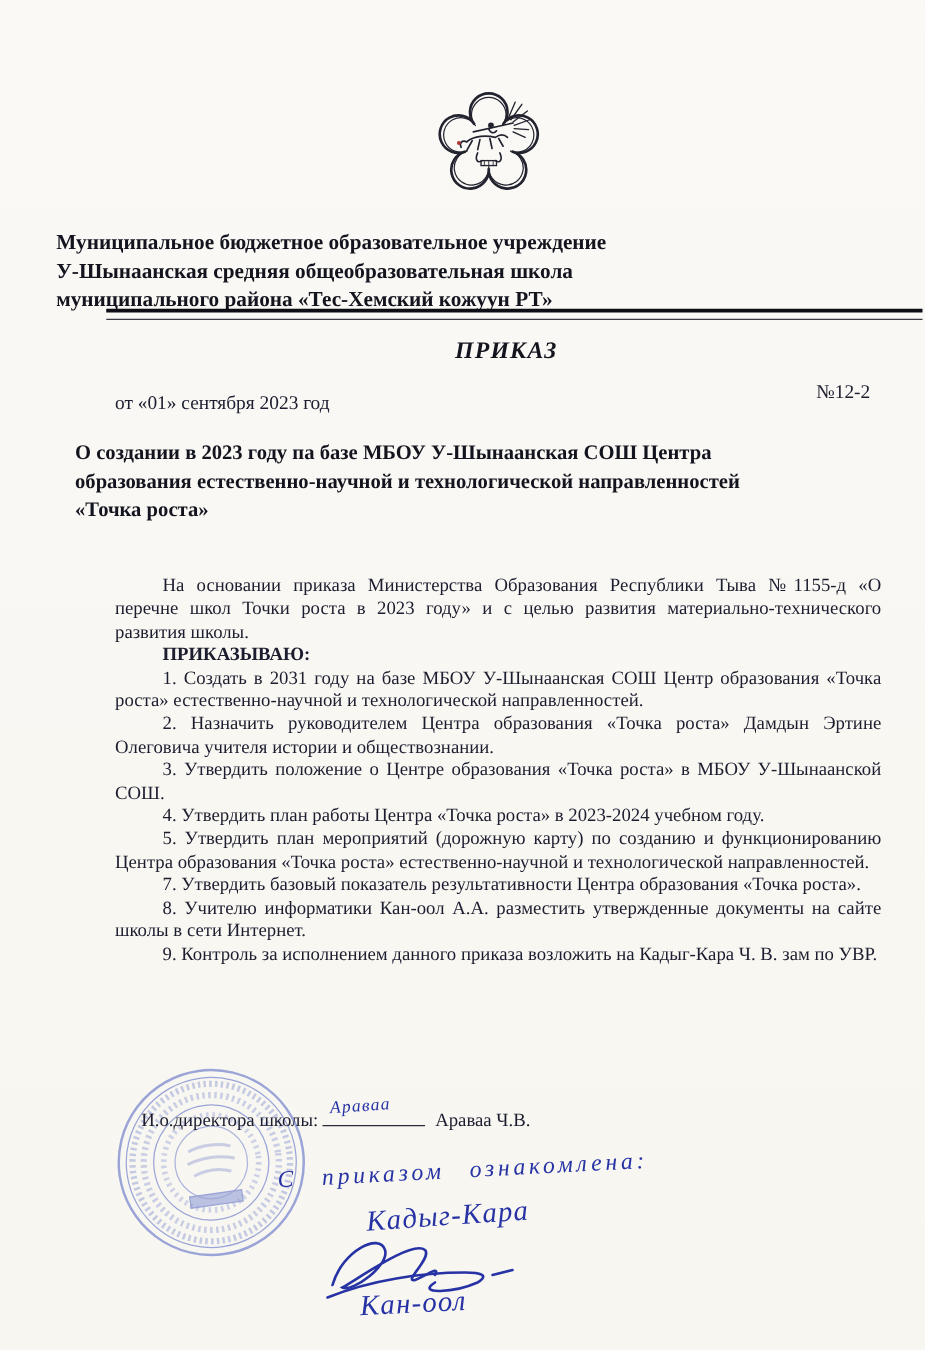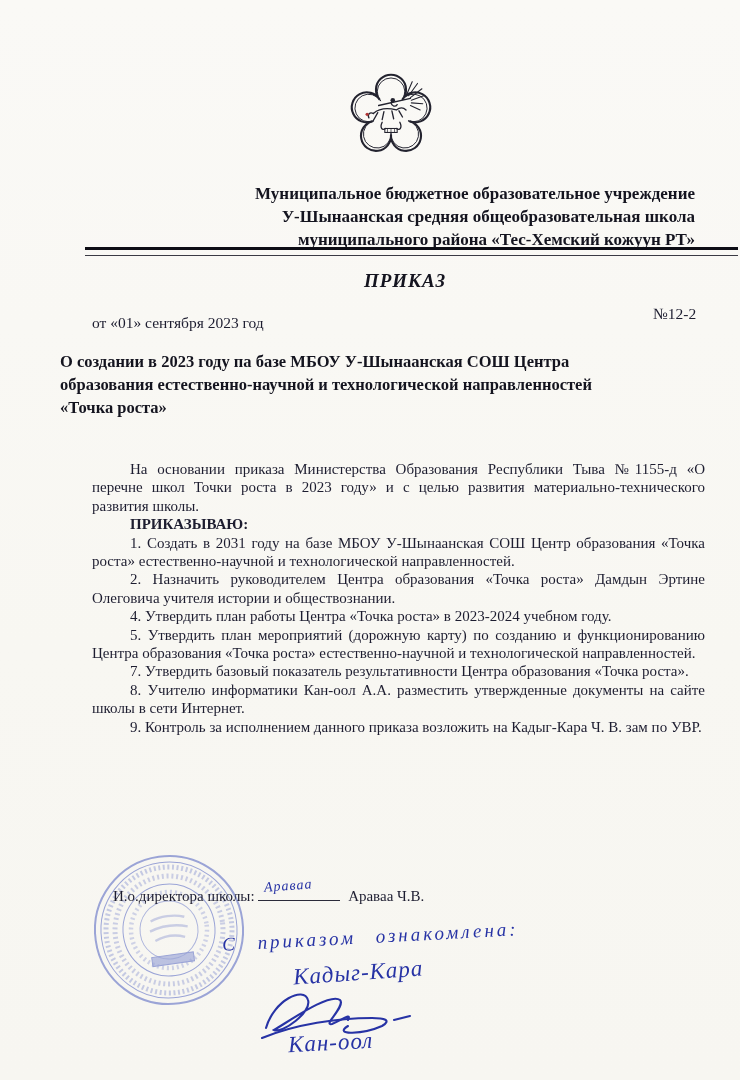--- a/index.html
+++ b/index.html
@@ -11,21 +11,21 @@
     position:relative;
     overflow:hidden;
   }
   .page{position:absolute;inset:0;background:linear-gradient(180deg,#faf9f6 0%,#f8f7f2 60%,#f7f6f1 100%);}
   .abs{position:absolute;}
 
   
   .emblem{left:338px;top:58px;width:106px;height:118px;}
 
   
-  .org-block{left:45px;top:182px;width:650px;text-align:right;
+  .org-block{left:45px;top:182px;width:650px;text-align:left;
     font-weight:bold;font-size:17px;line-height:23px;color:#14141f;}
   .rule{left:85px;top:247px;width:653px;height:5px;
     border-top:3px solid #0d0d15;border-bottom:1px solid #3a3a44;}
 
   .doc-title{left:100px;top:270px;width:610px;text-align:center;
     font-weight:bold;font-size:19px;letter-spacing:1px;color:#14141f;font-style:italic;}
 
   .date-line{left:92px;top:314px;font-size:15.5px;color:#1d1d30;}
   .doc-number{left:653px;top:305px;font-size:15.5px;color:#1d1d30;}
 
@@ -119,20 +119,21 @@
       <div>образования естественно-научной и технологической направленностей</div>
       <div>«Точка роста»</div>
     </div>
 
   <div class="abs body-text">
     <p>На основании приказа Министерства Образования Республики Тыва №1155-д «О перечне школ Точки роста в 2023 году» и с целью развития материально-технического развития школы.</p>
     <p class="bold">ПРИКАЗЫВАЮ:</p>
     <div>
         <p>1. Создать в 2031 году на базе МБОУ У-Шынаанская СОШ Центр образования «Точка роста» естественно-научной и технологической направленностей.</p>
         <p>2. Назначить руководителем Центра образования «Точка роста» Дамдын Эртине Олеговича учителя истории и обществознании.</p>
+        <p>3. Утвердить положение о Центре образования «Точка роста» в МБОУ У-Шынаанской СОШ.</p>
         <p>4. Утвердить план работы Центра «Точка роста» в 2023-2024 учебном году.</p>
         <p>5. Утвердить план мероприятий (дорожную карту) по созданию и функционированию Центра образования «Точка роста» естественно-научной и технологической направленностей.</p>
         <p>7. Утвердить базовый показатель результативности Центра образования «Точка роста».</p>
         <p>8. Учителю информатики Кан-оол А.А. разместить утвержденные документы на сайте школы в сети Интернет.</p>
         <p>9. Контроль за исполнением данного приказа возложить на Кадыг-Кара Ч. В. зам по УВР.</p>
       </div>
   </div>
 
   <svg class="abs stamp" viewBox="0 0 170 170">
     <g fill="none" stroke="#8b96d2">

